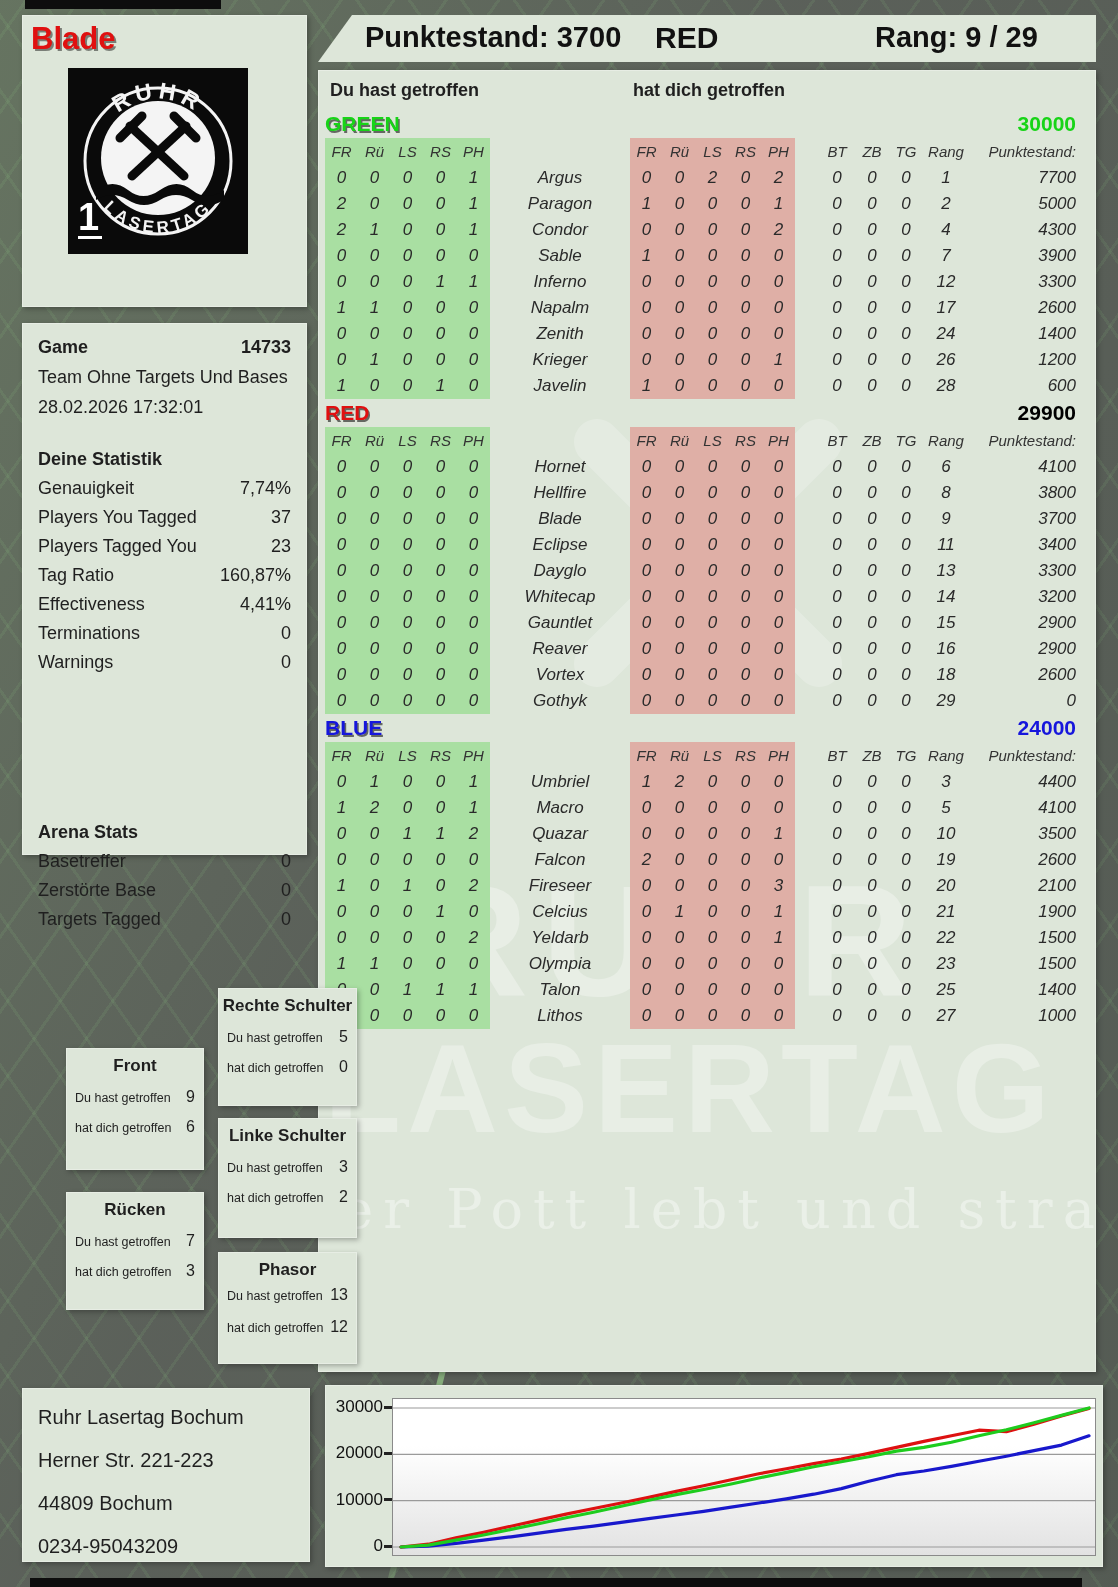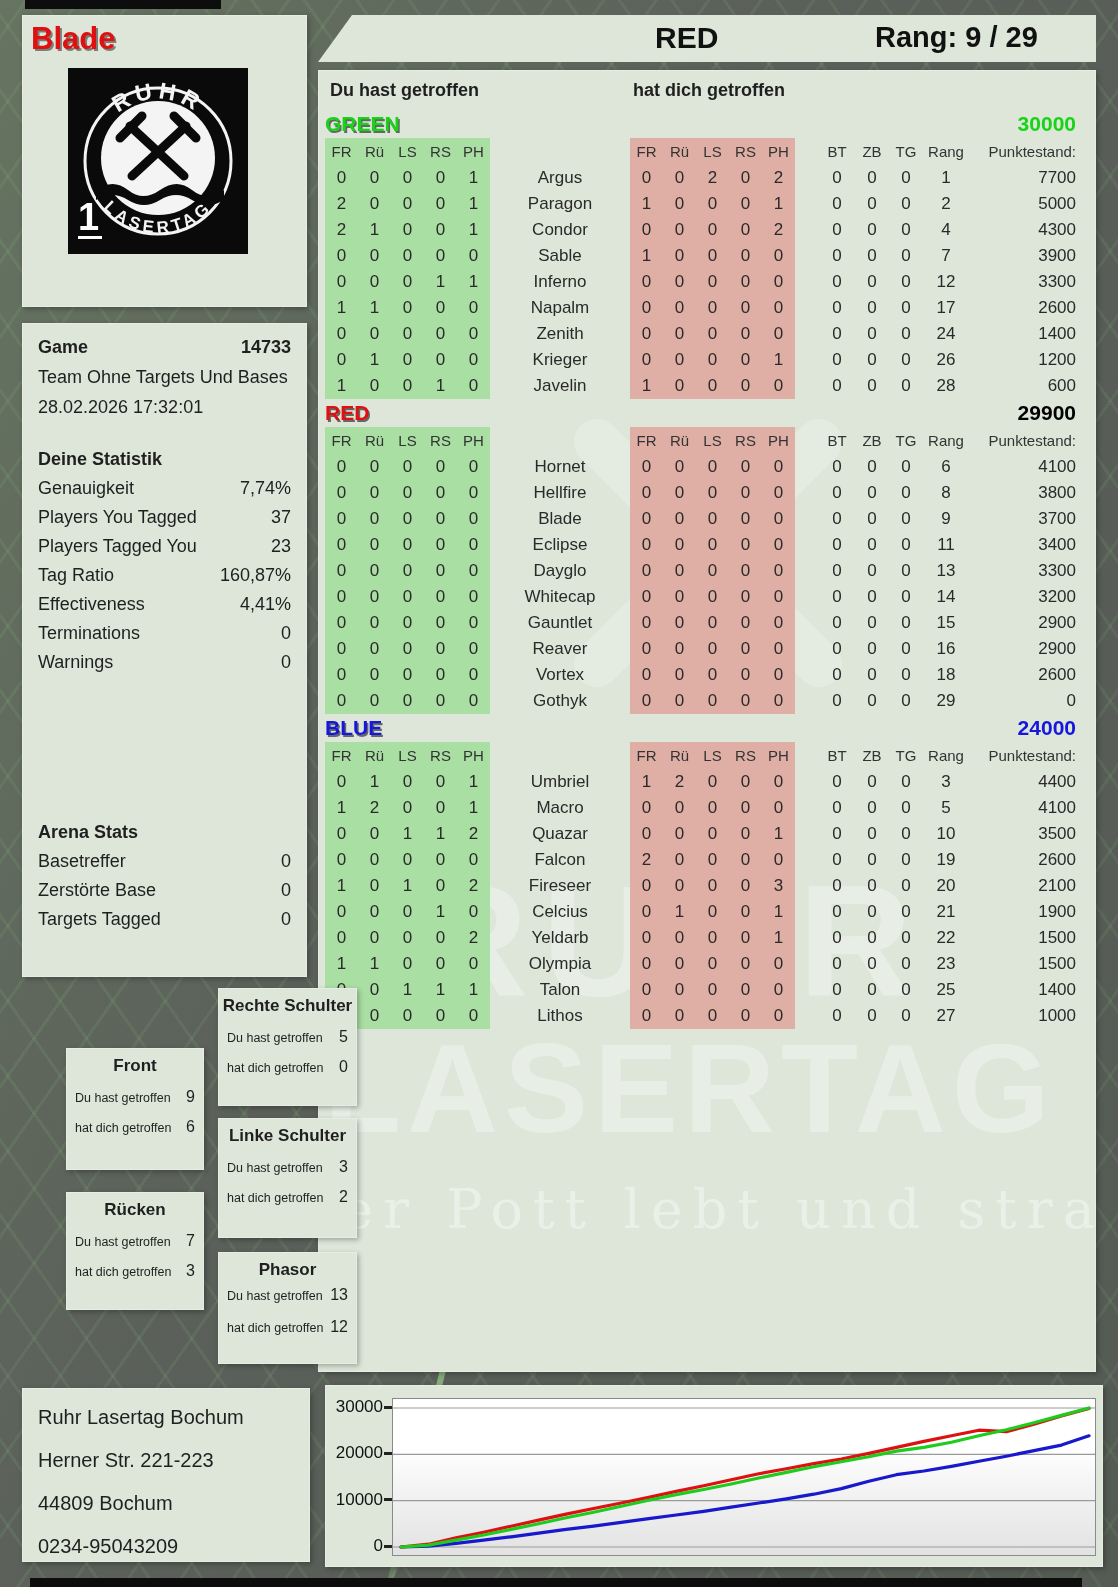--- a/index.html
+++ b/index.html
@@ -54,29 +54,29 @@
     font-family:"DejaVu Serif",serif;letter-spacing:10px;color:rgba(255,255,255,.40);}
   .hit-labels span{position:absolute;top:10px;font-weight:bold;font-size:18px;}
   .lbl-you{left:12px;} .lbl-them{left:315px;}
   .teams-container{position:absolute;left:0;top:40px;width:778px;}
 
   .team-head{display:flex;justify-content:space-between;align-items:center;height:28px;padding:0 20px 0 7px;}
   .team-name{font-size:21px;font-weight:bold;text-shadow:1.5px 1.5px 0 rgba(0,0,0,.55);}
   .team-score{font-size:21px;font-weight:bold;}
   .grid-row{display:grid;
     grid-template-columns:33px 33px 33px 33px 33px 140px 33px 33px 33px 33px 33px 24px 36px 34px 34px 46px 1fr;
-    padding:0 20px 0 7px;height:26px;font-size:17px;color:#2a2a2a;}
+    padding:0 20px 0 7px;height:26px;font-size:17px;color:#2a2a2a;font-style:italic;}
   .grid-row.cols{height:27px;font-size:15px;color:#333;}
   .cell{display:flex;align-items:center;justify-content:center;height:100%;}
   .cell.pts{justify-content:flex-end;}
   .cell.g{background:#a9dfa2;}
   .cell.r{background:#dfafa6;}
 
   
-  .panel-stats{left:22px;top:323px;width:285px;height:654px;padding:0;}
+  .panel-stats{left:22px;top:323px;width:285px;height:532px;padding:0;}
   .stats-inner{padding:10px 16px 0 16px;}
   .kv{display:flex;justify-content:space-between;align-items:center;height:29px;font-size:18px;}
   .kv .k{}
   .bold{font-weight:bold;}
   .line{font-size:18px;line-height:30px;}
   .sec-title{font-size:18px;font-weight:bold;margin-top:22px;height:30px;display:flex;align-items:center;}
   .spacer-arena{height:140px;}
 
   .hitbox{position:absolute;background:#dde6d9;box-shadow:2px 2px 5px rgba(0,0,0,.28), inset 0 0 0 1px rgba(255,255,255,.30);margin-left:48px;}
   .hitbox .hz-title{text-align:center;font-weight:bold;font-size:17px;margin-top:8px;}
@@ -133,20 +133,21 @@
       <text font-family="Liberation Sans, sans-serif" font-size="17" font-weight="bold" fill="#f4f4f4" letter-spacing="4">
         <textPath href="#arcBot" startOffset="50%" text-anchor="middle">LASERTAG</textPath>
       </text>
       <text x="10" y="162" font-family="Liberation Sans, sans-serif" font-size="38" font-weight="bold" fill="#ffffff">1</text>
       <rect x="10" y="168" width="24" height="3" fill="#ffffff"></rect>
     </svg>
   </div>
 </div>
 
 <div class="panel panel-header">
+  <div class="hdr-text hdr-punkte">Punktestand: 3700</div>
   <div class="hdr-text hdr-team">RED</div>
   <div class="hdr-text hdr-rang">Rang: 9 / 29</div>
 </div>
 
 <div class="panel panel-main">
   <div class="wm-hammer" style="left:210px;top:460px;transform:rotate(45deg);"></div>
   <div class="wm-hammer" style="left:210px;top:460px;transform:rotate(-45deg);"></div>
   <div class="wm wm-ruhr">RUHR</div>
   <div class="wm wm-lasertag">LASERTAG</div>
   <div class="wm wm-slogan">Der Pott lebt und strahlt</div>

